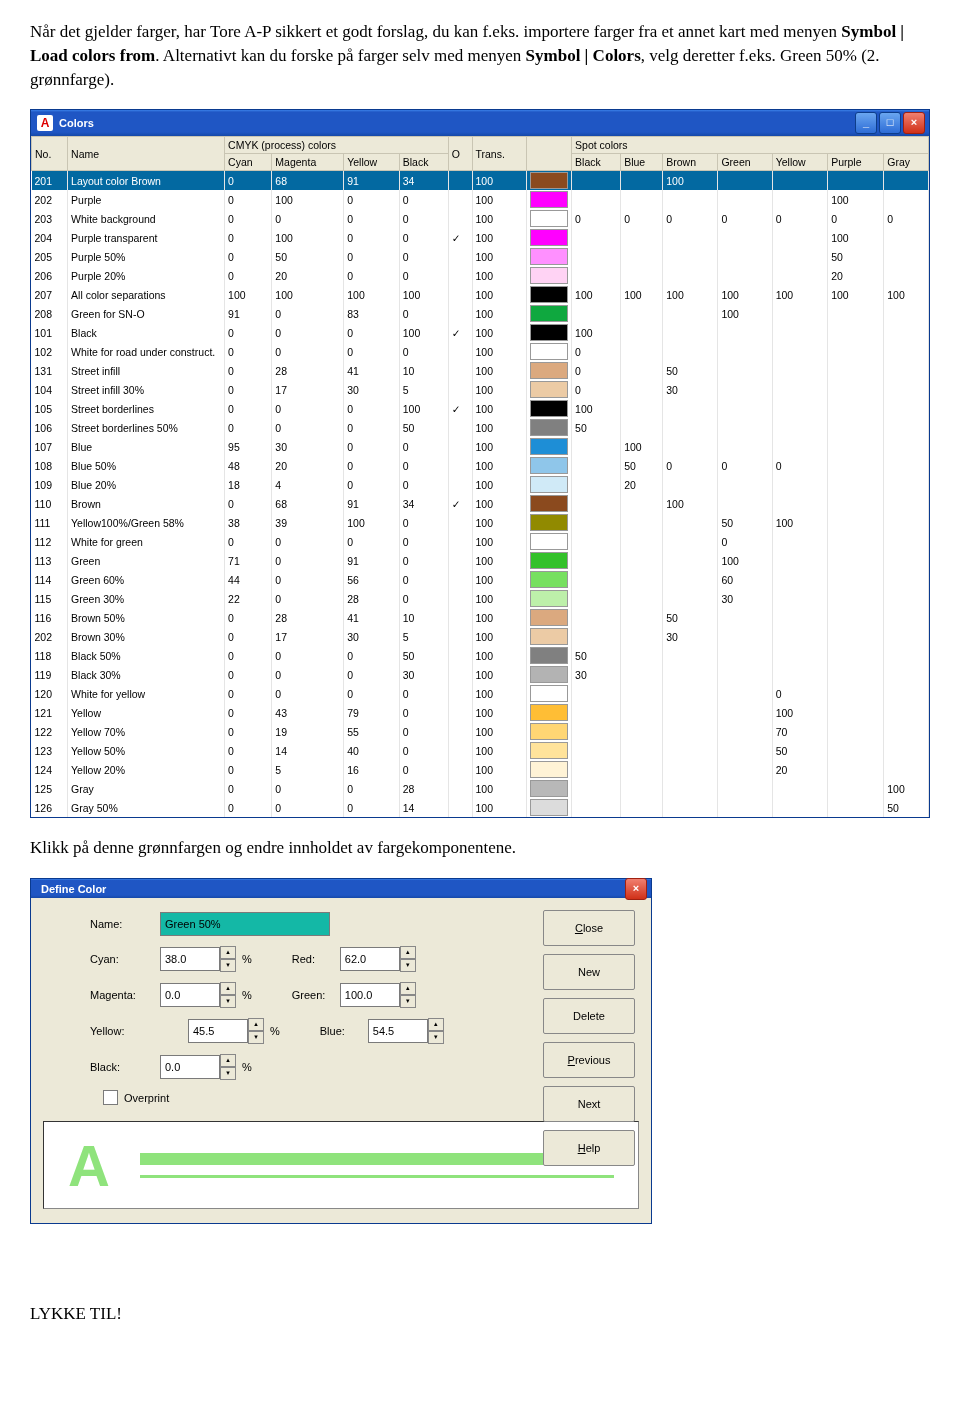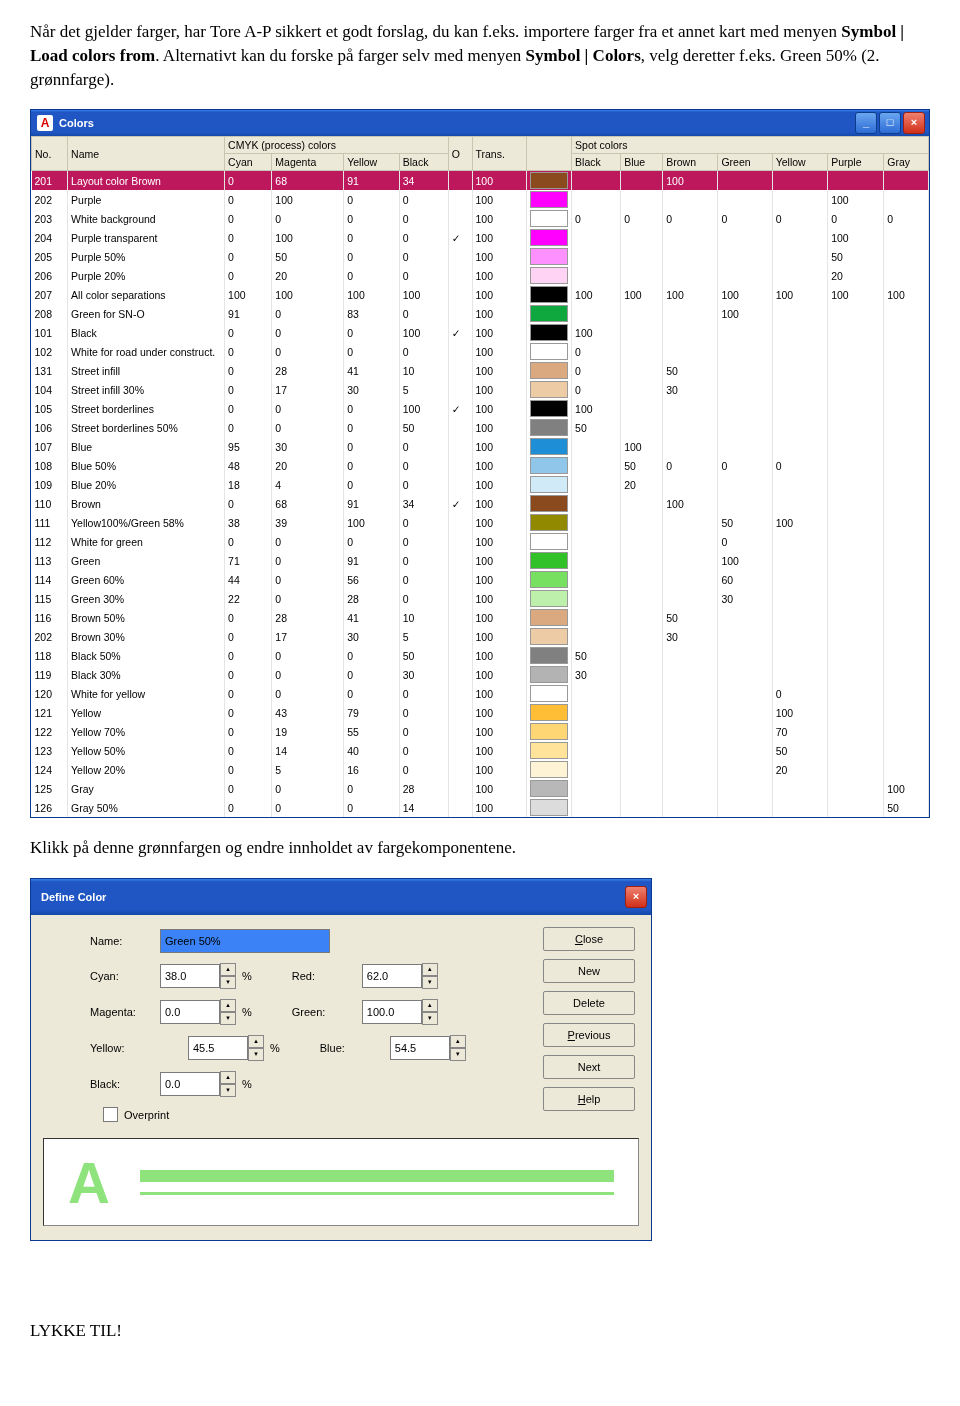--- a/index.html
+++ b/index.html
@@ -79,40 +79,40 @@
     padding: 2px 3px;
     white-space: nowrap;
   }
   table.colors td {
     border-right: 1px solid #e5e5e5;
     padding: 1px 3px;
     white-space: nowrap;
     height: 15px;
   }
   table.colors tr.selected td { 
-    background: #be185d; 
+    background: #0369a1; 
     color: #fff; 
   }
   td.swatch { padding:0; }
   td.swatch div { width: 36px; height: 15px; }
 
   
   .dialog {
     width: 620px;
     font-family: Tahoma, Arial, sans-serif;
     font-size: 11px;
     border: 1px solid #0a3a8f;
     background: #ece9d8;
   }
   .dlg-title {
     background: linear-gradient(to bottom, #3a80e8 0%, #1f56c4 8%, #1f56c4 85%, #1548a8 100%);
     color: #fff;
     display: flex;
     align-items: center;
-    height: 36px;
+    height: 19px;
     padding-left: 10px;
     font-weight: bold;
   }
   .dlg-close {
     margin-left: auto;
     margin-right: 4px;
     width: 20px; height: 20px;
     background: linear-gradient(to bottom, #f08070, #d03018);
     border: 1px solid #a02010;
     border-radius: 3px;
@@ -140,28 +140,28 @@
     display:flex; flex-direction:column; margin-left:0;
   }
   .spin-btn {
     width: 14px; height: 11px;
     border: 1px solid #888;
     background: #ece9d8;
     font-size: 7px; line-height:9px;
     text-align:center;
   }
   .pct { margin-left:6px; }
-  .mid-col-lbl { width: 70px; margin-left: 40px; }
+  .mid-col-lbl { width: 48px; margin-left: 40px; }
   .btn {
     display:block;
     width: 90px;
     border: 1px solid #888;
     background: #ece9d8;
     text-align:center;
-    padding: 5px 0;
+    padding: 11px 0;
     border-radius: 2px;
     margin-bottom: 8px;
     text-decoration: underline;
     text-decoration-color: transparent;
   }
   .btn span.mn { text-decoration: underline; }
   .btns { position:absolute; right: 16px; top: 12px; }
   .dlg-body { position: relative; }
   .checkbox {
     display:inline-block;
@@ -933,21 +933,21 @@
       <div class="btn"><span>New</span></div>
       <div class="btn"><span>Delete</span></div>
       <div class="btn"><span class="mn">P</span><span>revious</span></div>
       <div class="btn"><span>Next</span></div>
       <div class="btn"><span class="mn">H</span><span>elp</span></div>
     </div>
 
     <div class="row">
       <span class="lbl">Name:</span>
       <span class="field">
-          <input style="width: 160px; background: #3b82f6;" value="Green 50%">
+          <input style="width: 160px; background: #14b8a6;" value="Green 50%">
         </span>
     </div>
 
     <div class="row">
       <span class="lbl">Cyan:</span>
       <span class="field">
           <input style="width: 50px;" value="38.0">
           <span class="spin">
             <span class="spin-btn">▴</span>
             <span class="spin-btn">▾</span>

